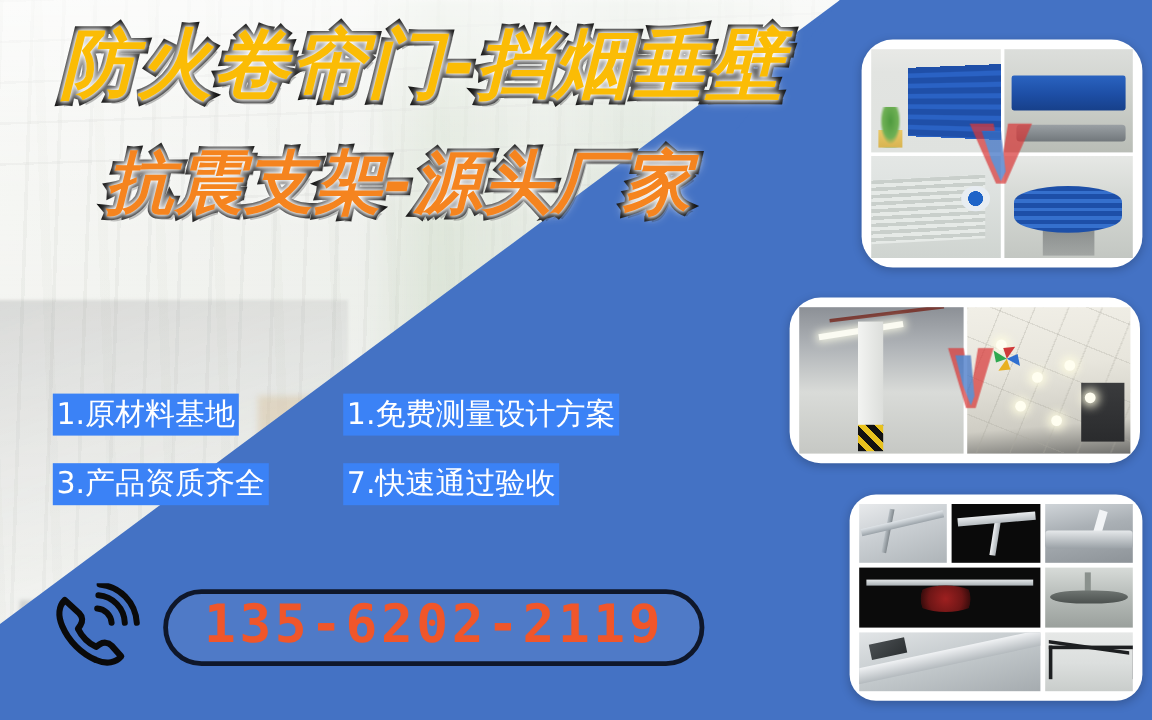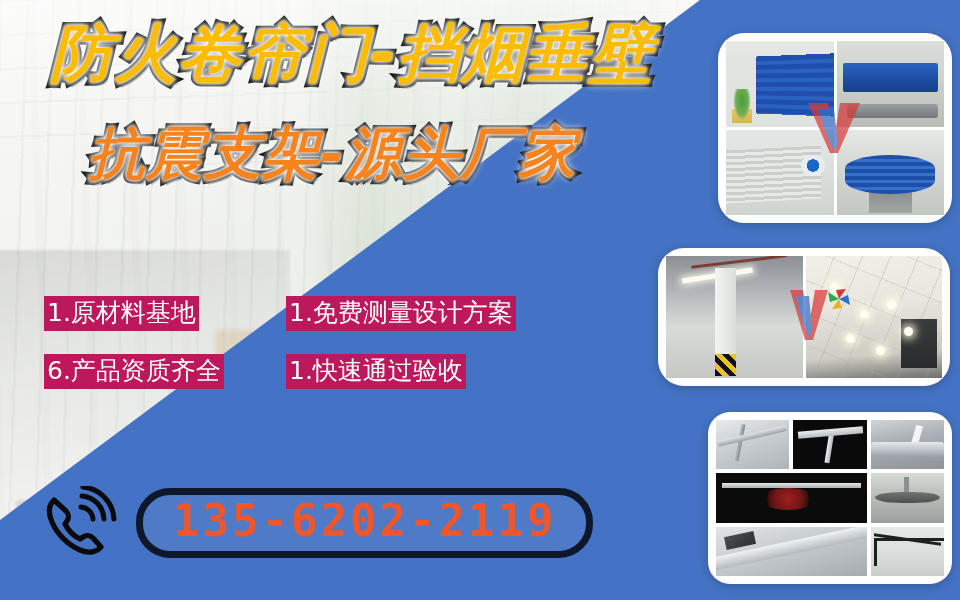--- a/index.html
+++ b/index.html
@@ -135,40 +135,41 @@
   .features {
     position:absolute; left:44px; top:296px;
     width:520px;
     display:grid;
     grid-template-columns:242px 278px;
     grid-auto-rows:58px;
     align-items:start;
   }
   .feature {
     display:inline-block;
-    background:#be185d;
+    background:#3b82f6;
     color:#ffffff;
     font-family:"DejaVu Sans","Liberation Sans",sans-serif;
     font-size:25px;
     font-weight:500;
     line-height:1.24;
     padding:1px 3px 3px 3px;
     justify-self:start;
     letter-spacing:0px;
     white-space:nowrap;
+    margin-top:32px;
   }
 
   
   .phone-row {
     position:absolute; left:40px; top:486px;
     display:flex; align-items:center; gap:18px;
   }
   .phone-icon { width:78px; height:74px; flex:none; }
   .phone-pill {
-    border:7px solid #0f172a;
+    border:4px solid #0f172a;
     border-radius:34px;
     padding:3px 30px 7px 30px;
     background:rgba(255,255,255,0.06);
     display:flex; align-items:center; 
     min-width:400px;
   }
   .phone-number {
     font-family:"DejaVu Sans Mono","Liberation Mono",monospace;
     font-size:44px;
     font-weight:bold;
@@ -408,22 +409,22 @@
   </svg>
 
   <div class="headlines">
     <div class="headline h1">防火卷帘门-挡烟垂壁</div>
     <div class="headline h2">抗震支架-源头厂家</div>
   </div>
 
   <div class="features">
     <div class="feature">1.原材料基地</div>
     <div class="feature">1.免费测量设计方案</div>
-    <div class="feature">6.产品资质齐全</div>
-    <div class="feature">1.快速通过验收</div>
+    <div class="feature">3.产品资质齐全</div>
+    <div class="feature">7.快速通过验收</div>
   </div>
 
   <div class="phone-row">
     <svg class="phone-icon" viewBox="0 0 78 74">
       <path d="M14 14 C9 19, 8 27, 12 36 C17 48, 28 59, 40 64 C49 68, 57 66, 61 61
                L53 52 C50 49, 46 49, 43 51 L40 53 C34 50, 28 44, 25 38 L27 35
                C29 32, 29 28, 26 25 Z" fill="none" stroke="#0a0a0a" stroke-width="5.2" stroke-linecap="round" stroke-linejoin="round"></path>
       <path d="M41 21 a13 13 0 0 1 12 12" fill="none" stroke="#0a0a0a" stroke-width="5" stroke-linecap="round"></path>
       <path d="M42 10 a24 24 0 0 1 22 23" fill="none" stroke="#0a0a0a" stroke-width="5" stroke-linecap="round"></path>
       <path d="M43 1 a34 34 0 0 1 31 32" fill="none" stroke="#0a0a0a" stroke-width="5" stroke-linecap="round"></path>

